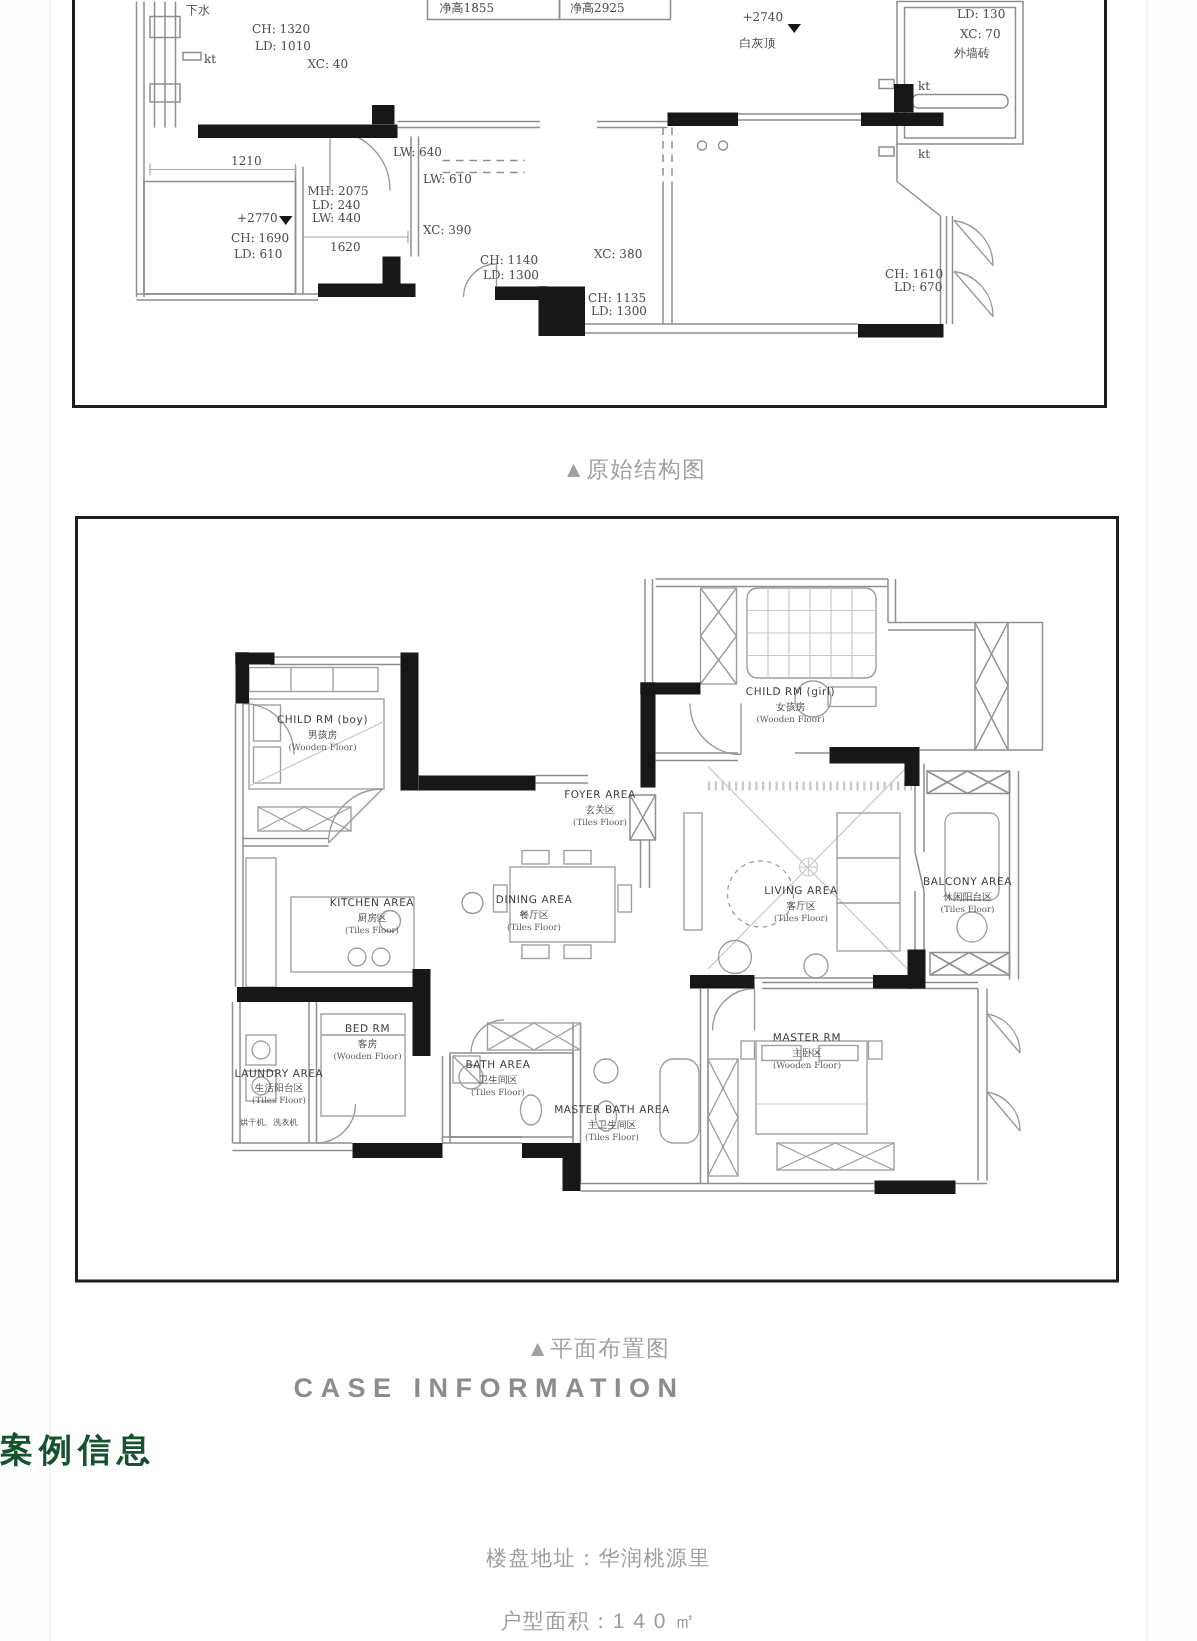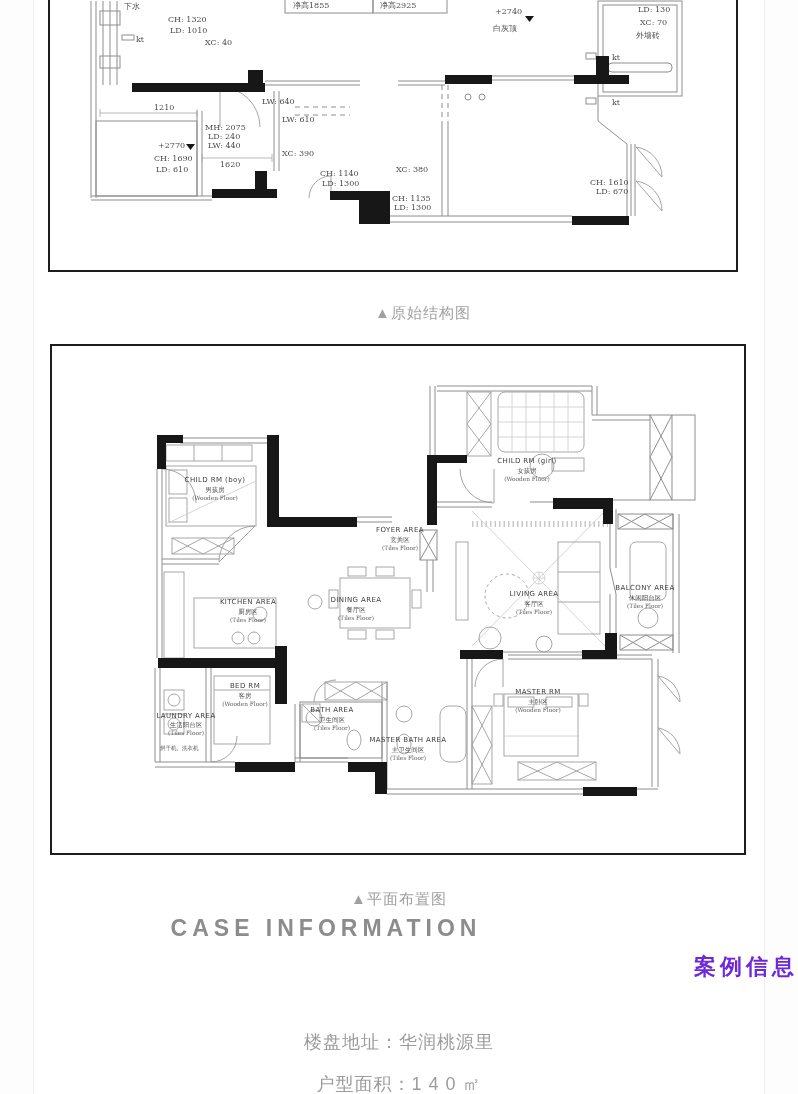--- a/index.html
+++ b/index.html
@@ -8,23 +8,23 @@
   .gutter{position:absolute;top:0;bottom:0;width:33px;background:#fdfdfd;}
   .gutter.left{left:0;border-right:1px solid #f0f0f0;}
   .gutter.right{right:0;border-left:1px solid #f0f0f0;}
   .frame{position:absolute;background:#fff;box-sizing:border-box;}
   .frame1{left:48px;top:0;width:690px;height:272px;border:2px solid #1d1d1d;border-top:none;overflow:hidden;}
   .frame2{left:50px;top:344px;width:696px;height:511px;border:2px solid #1d1d1d;overflow:hidden;}
   .frame svg{display:block;}
   .caption{position:absolute;left:0;width:798px;text-align:center;color:#a0a0a0;font-size:15px;letter-spacing:1px;}
   .cap1{top:304px;padding-left:24px;}
   .cap2{top:866px;margin-top:24px;}
-  .case-en{position:absolute;left:0;width:652px;top:915px;margin:0;text-align:center;color:#8c8c8c;font-size:23px;font-weight:bold;letter-spacing:5px;}
-  .case-zh{position:absolute;left:0;width:798px;top:952px;margin:0;text-align:right;color:#6d28d9;font-size:22px;font-weight:bold;letter-spacing:4px;}
-  .info{position:absolute;left:0;width:798px;margin:0;text-align:center;color:#9c9c9c;font-size:18px;letter-spacing:1px;}
+  .case-en{position:absolute;left:0;width:652px;top:915px;margin:0;text-align:center;color:#8c8c8c;font-size:18px;font-weight:bold;letter-spacing:5px;}
+  .case-zh{position:absolute;left:0;width:798px;top:952px;margin:0;text-align:left;color:#14532d;font-size:22px;font-weight:bold;letter-spacing:4px;}
+  .info{position:absolute;left:0;width:798px;margin:0;text-align:center;color:#9c9c9c;font-size:14px;letter-spacing:1px;}
   .info.l1{top:1030px;}
   .info.l2{top:1072px;}
   
   text{fill:#4c4c4c;}
   .ta{font:8px "DejaVu Serif",serif;}
   .tbox{font:8px "DejaVu Serif",serif;}
   .ren{font:7px "DejaVu Sans",sans-serif;letter-spacing:.4px;fill:#3c3c3c;}
   .rzh{font:6.5px "DejaVu Sans",sans-serif;fill:#4c4c4c;}
   .rfl{font:5.8px "DejaVu Serif",serif;fill:#5c5c5c;}
   .tnote{font:5.5px "DejaVu Sans",sans-serif;fill:#555;}

